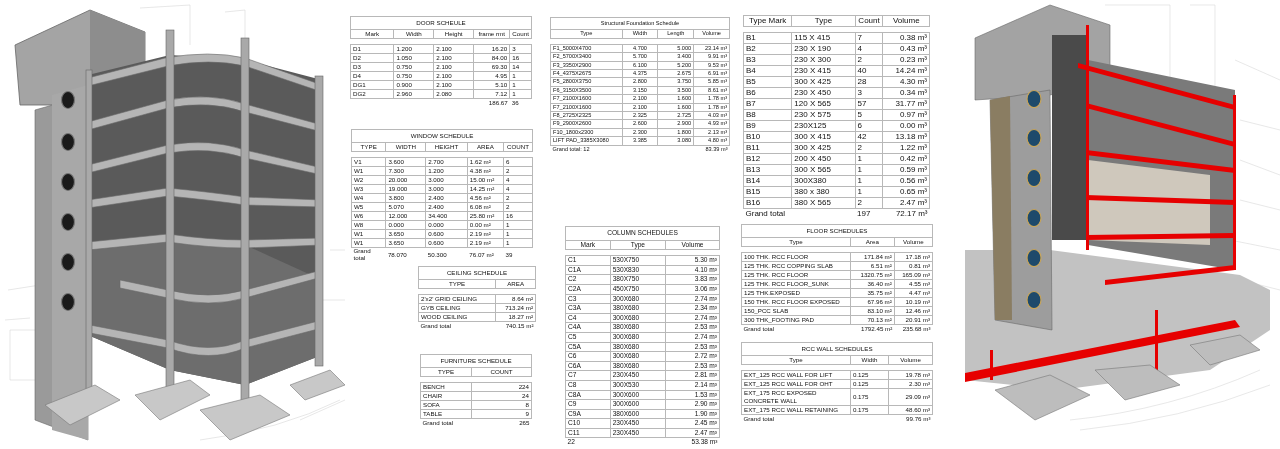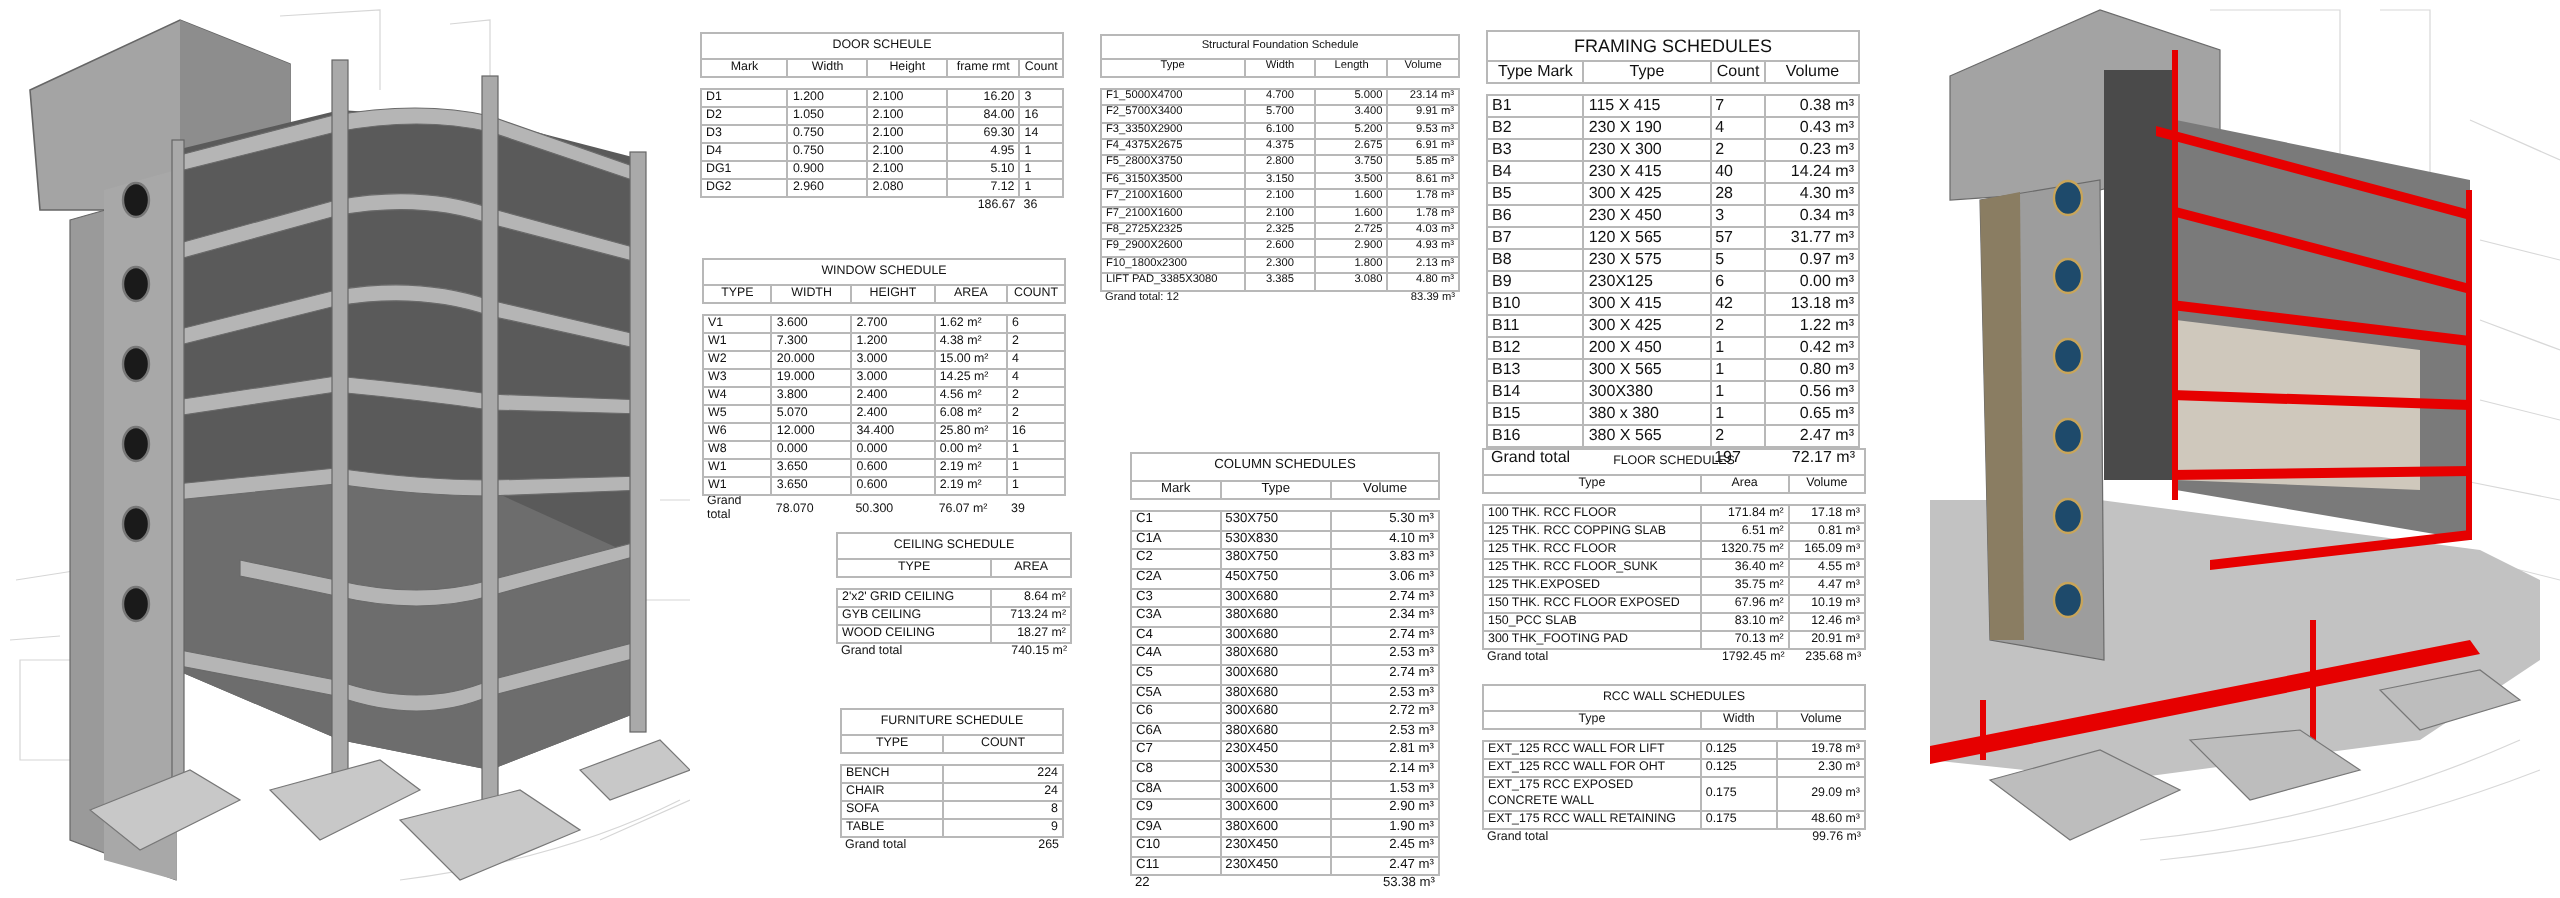--- a/index.html
+++ b/index.html
@@ -634,23 +634,20 @@
 
 <div class="sched s9" style="left:743px;top:15px;width:187px;">
 <table>
   <colgroup>
         <col style="width:26%">
         <col style="width:34%">
         <col style="width:15%">
         <col style="width:25%">
       </colgroup>
   <tbody>
-        <tr class="title" style="font-size:9px;">
-          <td colspan="4">FRAMING SCHEDULES</td>
-        </tr>
   <tr class="head">
     <th>Type Mark</th>
     <th>Type</th>
     <th>Count</th>
     <th>Volume</th>
   </tr>
   <tr class="gap">
           <td colspan="4"></td>
         </tr>
   </tbody>
@@ -724,21 +721,21 @@
         <tr>
           <td>B12</td>
           <td>200 X 450</td>
           <td>1</td>
           <td class="r">0.42 m³</td>
         </tr>
         <tr>
           <td>B13</td>
           <td>300 X 565</td>
           <td>1</td>
-          <td class="r">0.80 m³</td>
+          <td class="r">0.59 m³</td>
         </tr>
         <tr>
           <td>B14</td>
           <td>300X380</td>
           <td>1</td>
           <td class="r">0.56 m³</td>
         </tr>
         <tr>
           <td>B15</td>
           <td>380 x 380</td>

